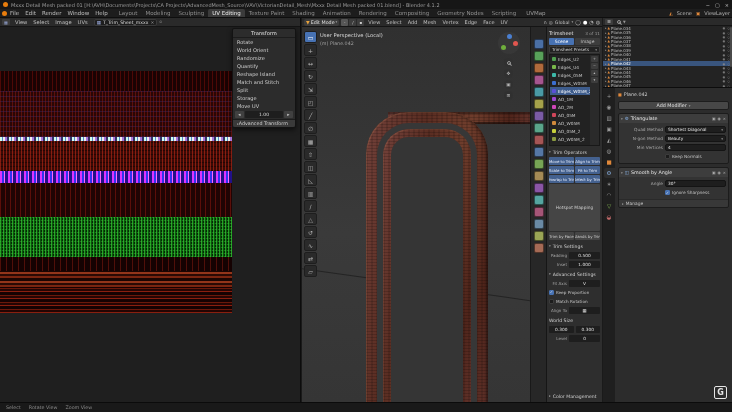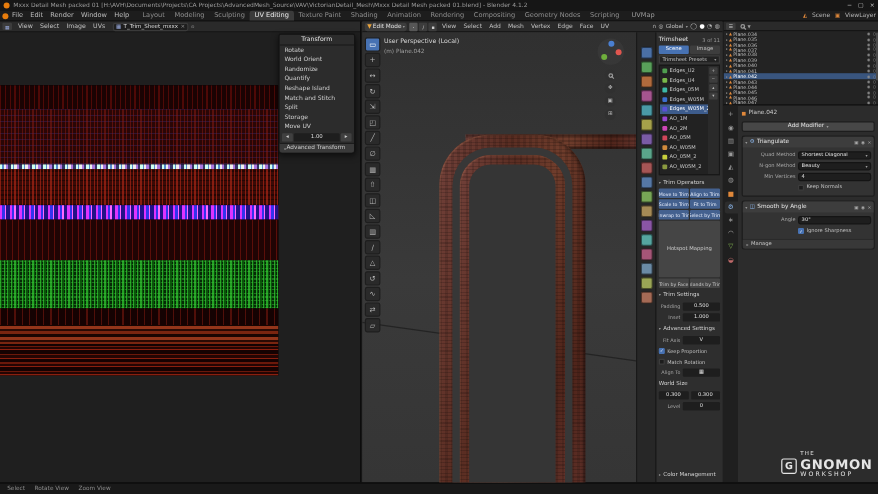--- a/index.html
+++ b/index.html
@@ -767,20 +767,15 @@
 
   <div id="statusbar">
 
   <span>Select</span>
       <span>Rotate View</span>
       <span>Zoom View</span>
     </div>
 
   <div id="watermark">
     <span class="wm-logo">G</span>
-    <span class="wm-text">
-      <div class="wm-the">THE</div>
-      <div class="wm-gnomon">GNOMON</div>
-      <div class="wm-workshop">WORKSHOP</div>
-    </span>
   </div>
 
 </div>
 
 </body></html>

